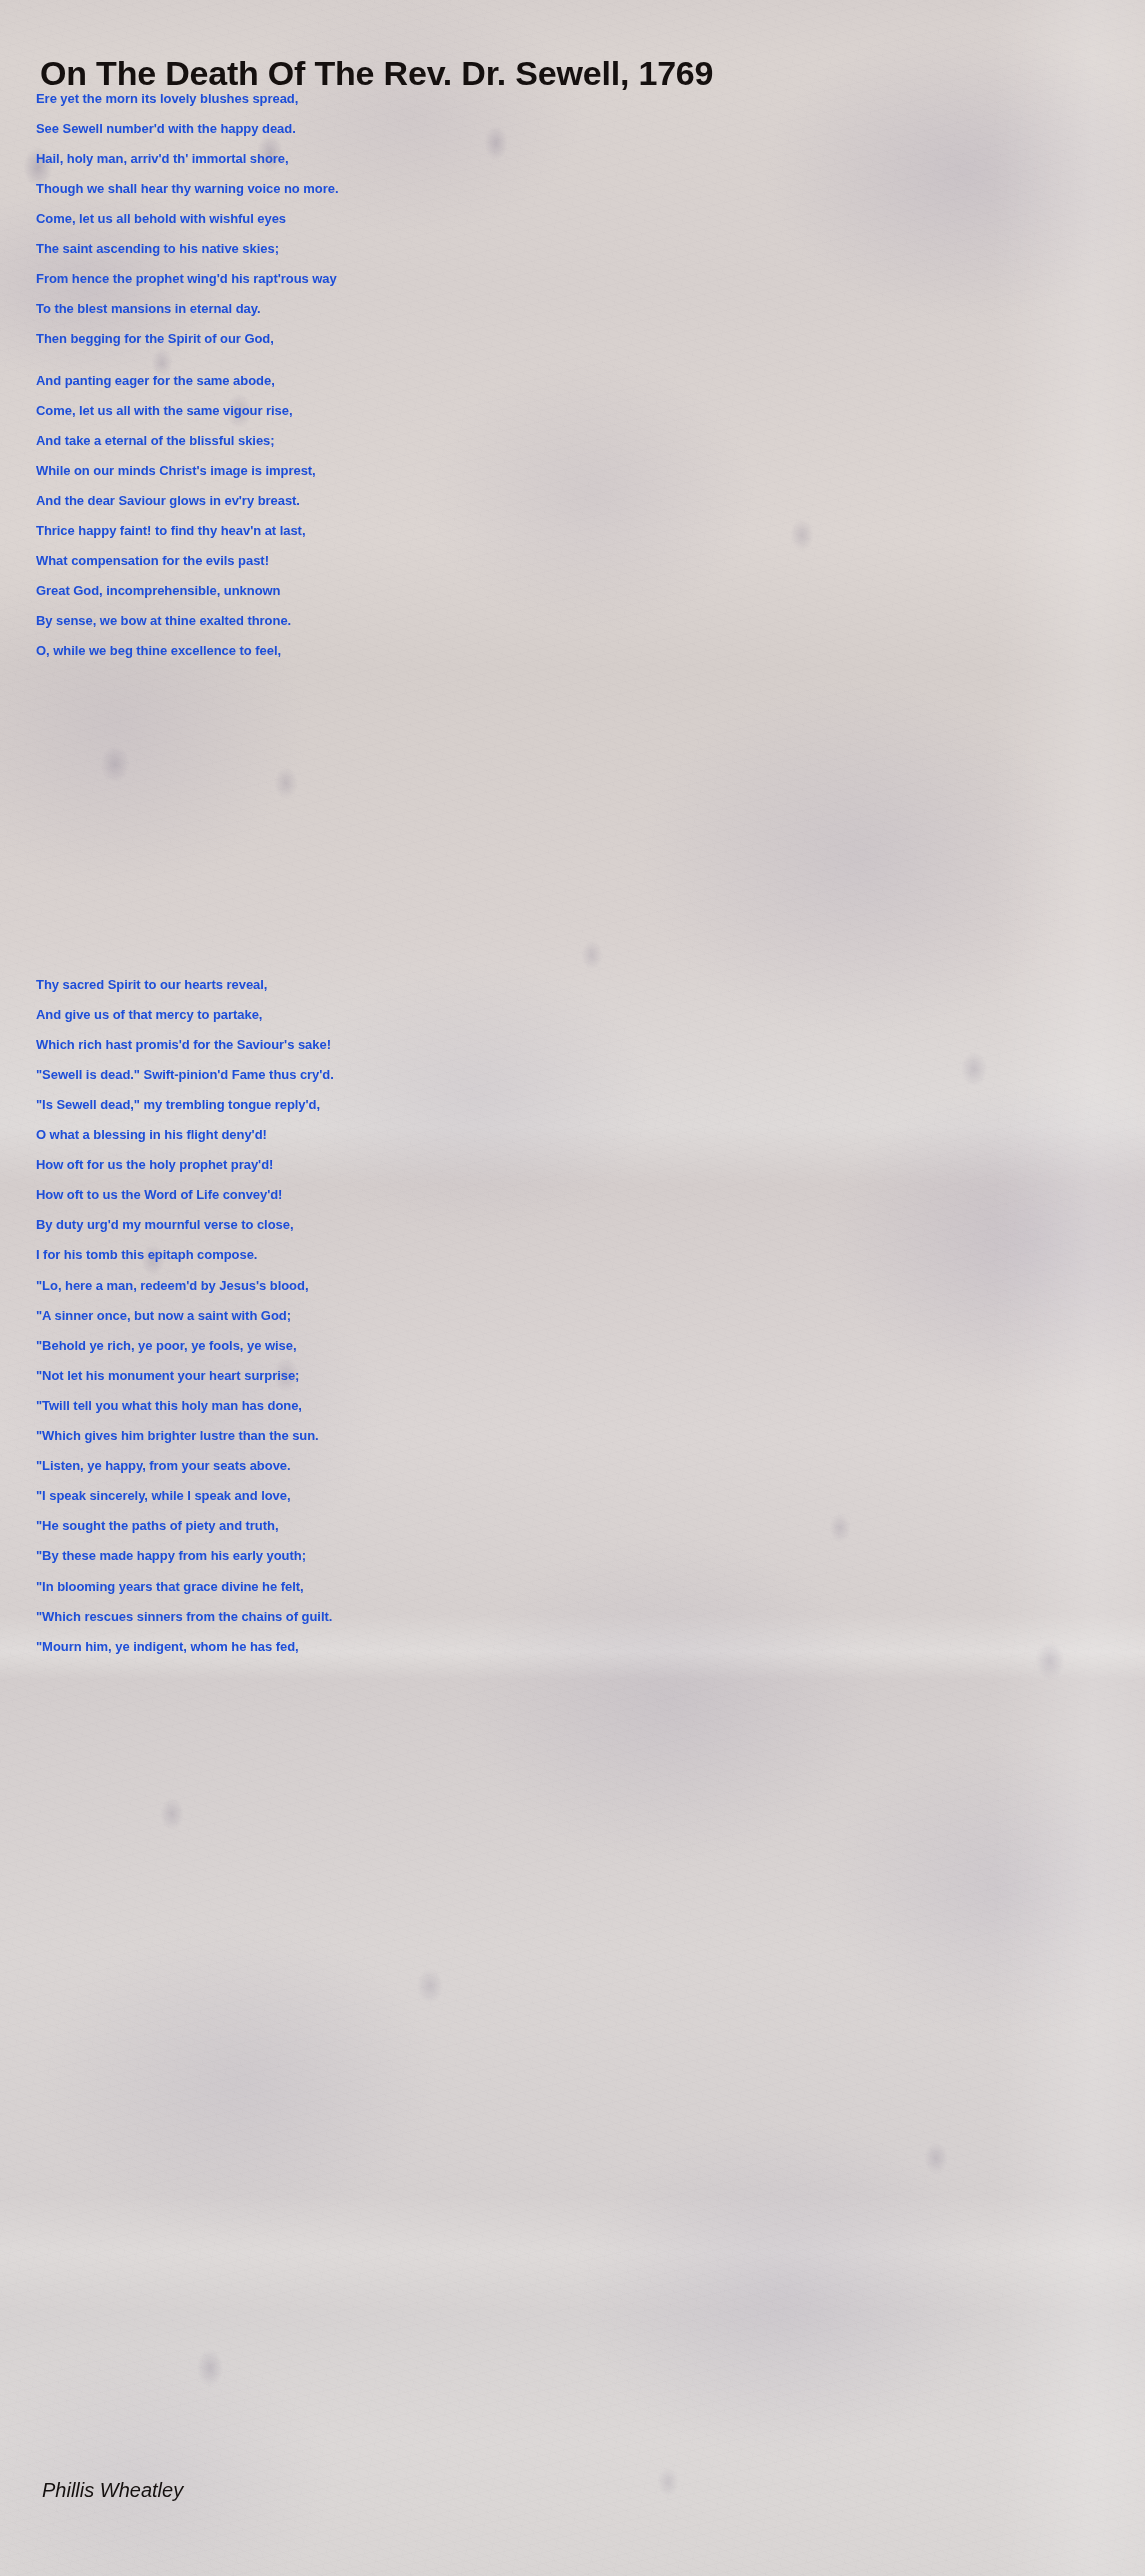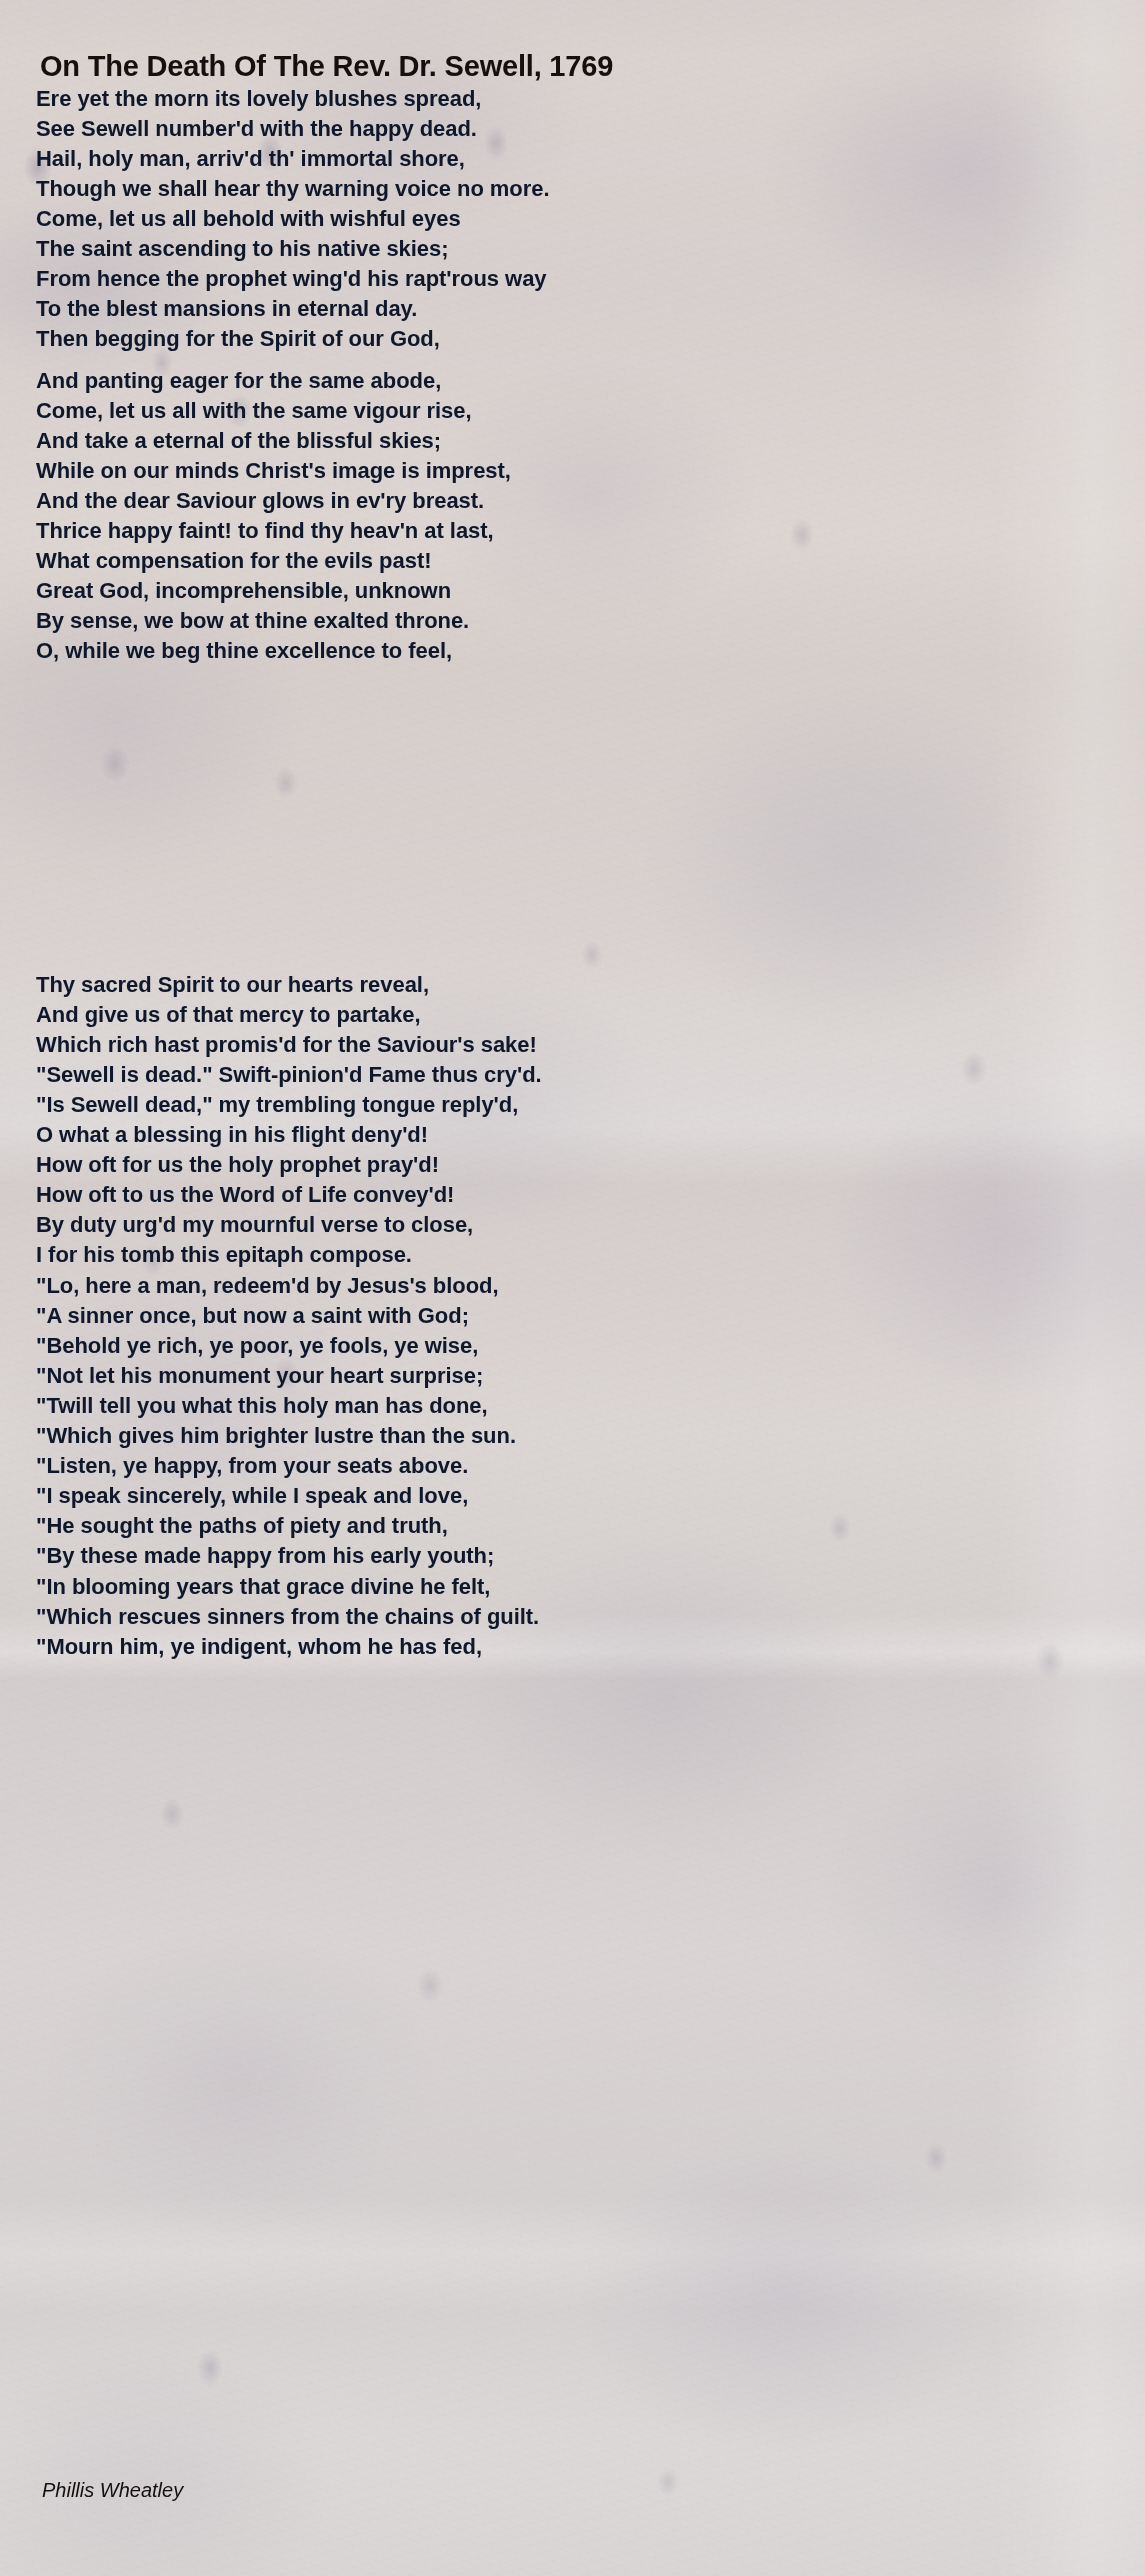--- a/index.html
+++ b/index.html
@@ -121,36 +121,36 @@
   .content {
     position: relative;
     z-index: 5;
     padding: 0;
   }
 
   .poem-title {
     position: absolute;
     left: 40px;
     top: 31px;
-    font-size: 29px;
+    font-size: 34px;
     font-weight: bold;
     color: #15100f;
     letter-spacing: -0.2px;
     white-space: nowrap;
   }
 
   .stanza {
     position: absolute;
     left: 36px;
   }
 
   .poem-line {
-    font-size: 22px;
+    font-size: 13px;
     font-weight: bold;
-    color: #0f172a;
+    color: #1d4ed8;
     line-height: 30px;
     letter-spacing: -0.05px;
     white-space: nowrap;
   }
 
   .author {
     position: absolute;
     left: 42px;
     top: 2479px;
     font-size: 20px;

